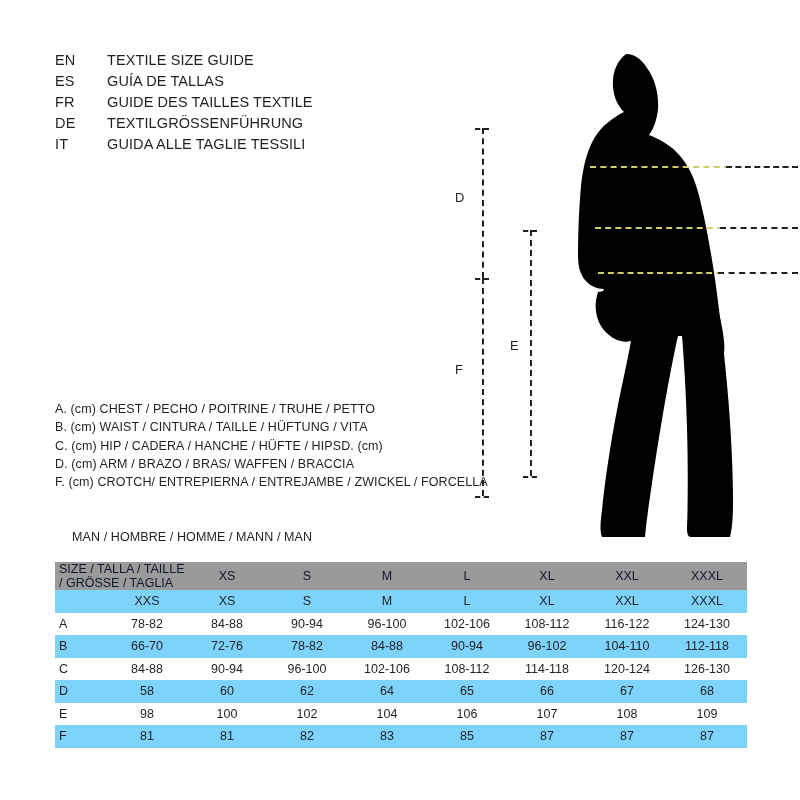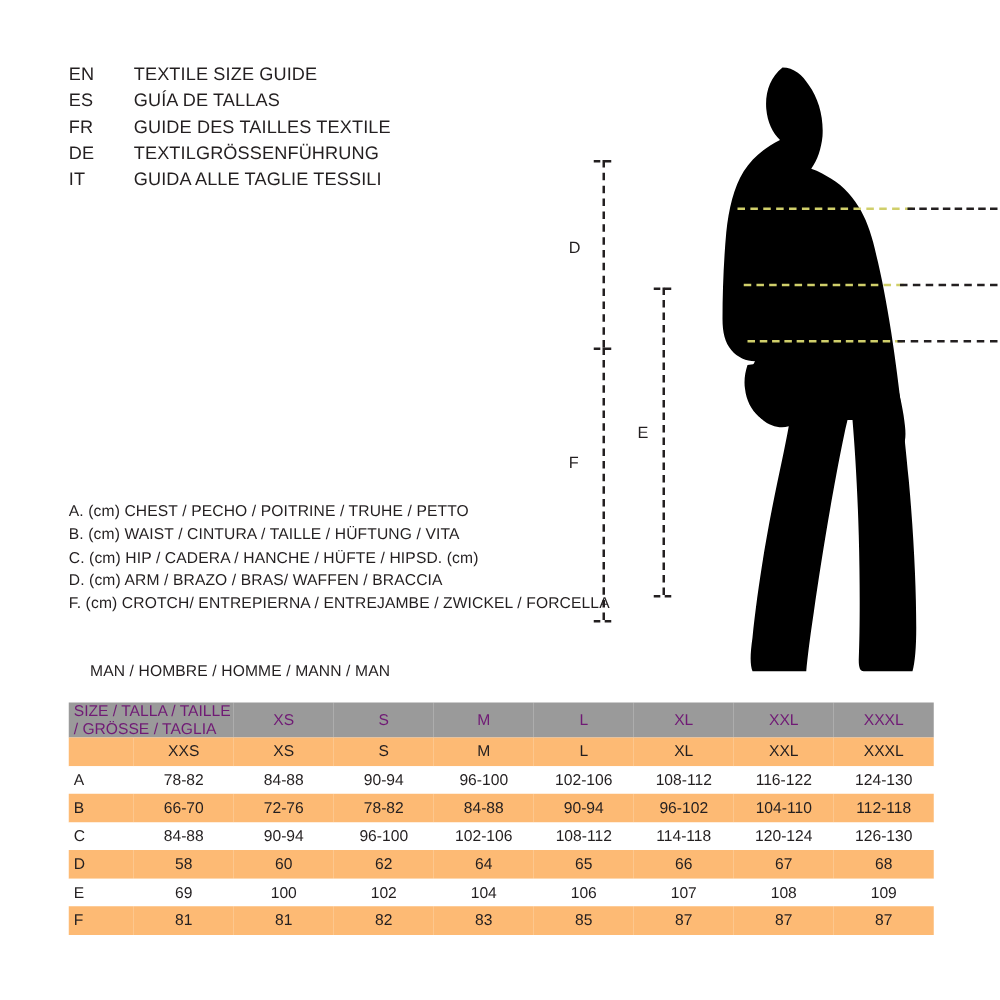--- a/index.html
+++ b/index.html
@@ -55,22 +55,22 @@
   #size-table { position:absolute; left:55px; top:562px; width:692px; }
   table.sizes { border-collapse:collapse; width:692px; table-layout:fixed; }
   table.sizes th, table.sizes td {
     font-size:12.5px; font-weight:400; text-align:center;
     padding:0; height:22.5px; color:#231f20;
   }
   table.sizes th.hdr-first, table.sizes td.row-first {
     text-align:left; padding-left:4px; width:52px;
   }
   tr.header-row { background:#9a9a9a; color:#ffffff; }
-  tr.header-row th { color:#701a75; font-size:12.5px; height:23px; }
-  tr.shade td { background:#fdba74; }
+  tr.header-row th { color:#0f172a; font-size:12.5px; height:23px; }
+  tr.shade td { background:#7dd3fc; }
   tr.plain td { background:#ffffff; }
 </style>
 </head>
 <body>
 
 <div id="title-block">
   <table>
     <tbody>
         <tr>
       <td class="lang-code">EN</td>
@@ -261,21 +261,21 @@
       <td>60</td>
       <td>62</td>
       <td>64</td>
       <td>65</td>
       <td>66</td>
       <td>67</td>
       <td>68</td>
     </tr>
     <tr class="plain">
       <td class="row-first">E</td>
-      <td>69</td>
+      <td>98</td>
       <td>100</td>
       <td>102</td>
       <td>104</td>
       <td>106</td>
       <td>107</td>
       <td>108</td>
       <td>109</td>
     </tr>
     <tr class="shade">
       <td class="row-first">F</td>

